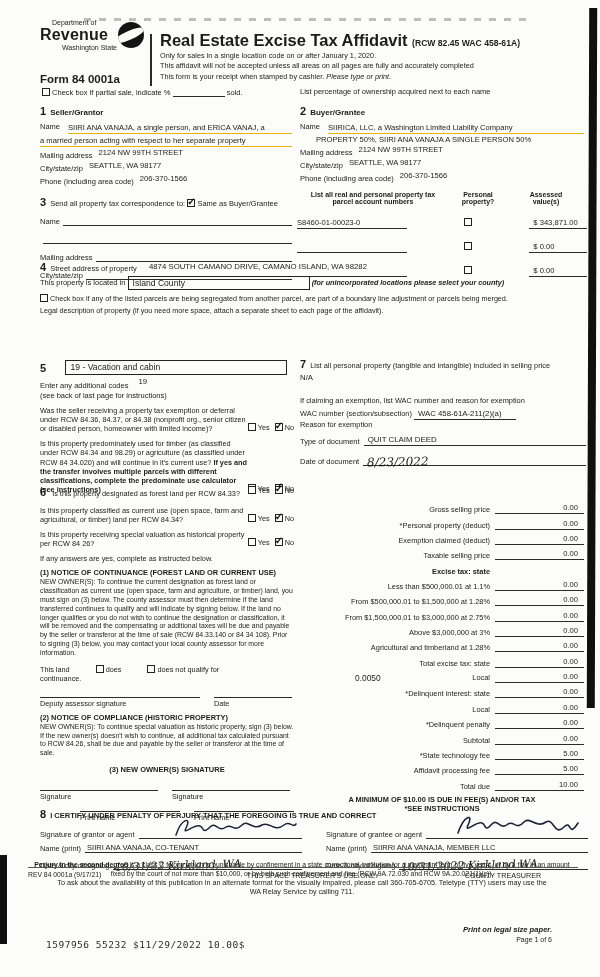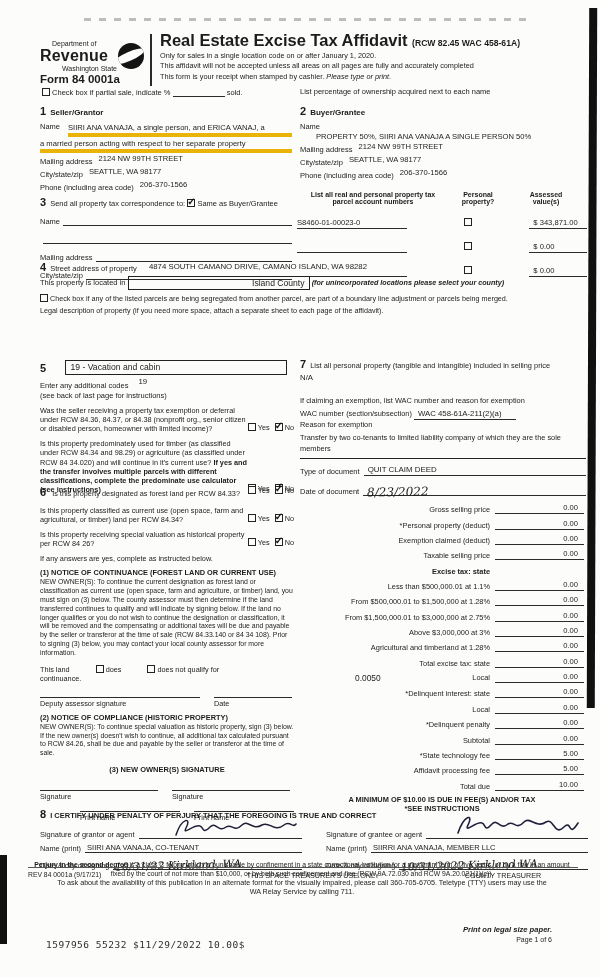--- a/index.html
+++ b/index.html
@@ -11,40 +11,40 @@
   .artifact-top { position:absolute; left:84px; top:18px; width:446px; height:3px;
     background:repeating-linear-gradient(90deg,#8a8a8a 0 7px,transparent 7px 15px); opacity:.55; }
   .artifact-right { position:absolute; left:588px; top:8px; width:8px; height:700px; background:#101010; transform:skewX(-.2deg); }
   .artifact-left { position:absolute; left:0; top:855px; width:7px; height:89px; background:#101010; }
 
   .b { font-weight:bold; }
   .i { font-style:italic; }
   .sec-num { font-weight:bold; font-size:11px; margin-right:4px; }
 
   
-  .logo-block { position:absolute; left:40px; top:40px; width:108px; }
+  .logo-block { position:absolute; left:40px; top:19px; width:108px; }
   .dept { font-size:7px; margin-left:12px; }
   .revenue { font-size:16px; font-weight:bold; letter-spacing:.2px; }
   .wastate { font-size:7px; margin-left:22px; }
   .dor-circle { position:absolute; left:78px; top:3px; width:26px; height:26px; background:#141414; border-radius:50%; overflow:hidden; }
   .dor-circle::after { content:""; position:absolute; left:-6px; top:9px; width:34px; height:9px; background:#fcfcfa; border-radius:50%; transform:rotate(-24deg); }
   .form-num { position:absolute; left:40px; top:73px; font-size:11.5px; font-weight:bold; }
   .hdr-divider { position:absolute; left:150px; top:34px; height:52px; border-left:2px solid #2a2a2a; }
   .title-block { position:absolute; left:160px; top:31px; width:425px; }
   .main-title { font-size:16.5px; font-weight:bold; display:inline; }
   .title-ref { font-size:8.6px; font-weight:bold; }
   .hdr-note { font-size:7.3px; line-height:1.3; margin-top:1px; }
 
   
   .cb { display:inline-block; width:8px; height:8px; border:1.1px solid #222; vertical-align:-1px; position:relative; background:#fcfcfa; }
   .cb.checked::after { content:"\2713"; position:absolute; left:-1px; top:-4px; font-size:10px; font-weight:bold; color:#111; }
   .fill { border-bottom:1px solid #2b2b2b; }
   .val { font-size:7.6px;padding-left:16px; }
   .lbl { font-size:7.5px; }
-  .uline { display:block; border-bottom:4px solid #eab308; font-size:7.6px; padding-bottom:1px; }
+  .uline { display:block; border-bottom:1px solid #eab308; font-size:7.6px; padding-bottom:1px; }
   .raised { position:relative; top:-2px; }
 
   .partial-row { position:absolute; left:42px; top:88px; font-size:7.5px; }
   .partial-blank { display:inline-block; width:52px; border-bottom:1px solid #2b2b2b; height:8px; vertical-align:-2px; }
   .pct-note { position:absolute; left:300px; top:87px; width:275px; font-size:7.5px; }
 
   
   .sec1 { position:absolute; left:40px; top:101px; width:252px; }
   .sec2 { position:absolute; left:300px; top:101px; width:284px; }
   .party-title { font-size:8px; font-weight:bold; }
@@ -61,21 +61,21 @@
   .parcels { position:absolute; left:297px; top:191px; width:290px; }
   .ptable { display:flex; font-size:7px; font-weight:bold; text-align:center; }
   .pc1 { width:152px; } .pc2 { width:58px; } .pc3 { width:78px; }
   .prow { display:flex; align-items:flex-end; margin-top:6px;gap:40px; }
   .prow .pc1 { border-bottom:1px solid #2b2b2b; text-align:left; font-size:7.6px; height:11px; }
   .prow .pc2 { text-align:center; }
   .prow .pc3 { border-bottom:1px solid #2b2b2b; text-align:left; font-size:7.6px; height:11px; padding-left:4px; }
 
   
   .sec4 { position:absolute; left:40px; top:261px; width:548px; font-size:7.5px; }
-  .county-box { display:inline-block; border:1.2px solid #222; width:182px; height:14px; font-size:8.6px; padding:1px 4px; vertical-align:middle;text-align:right; }
+  .county-box { display:inline-block; border:1.2px solid #222; width:182px; height:14px; font-size:8.6px; padding:1px 4px; vertical-align:middle; }
   .sec4 .row2 { margin-top:3px; }
   .sec4 .row3 { margin-top:4px; font-size:7.2px; }
   .sec4 .row4 { margin-top:3px; font-size:7.2px; }
   .exhibit { margin-top:2px; font-size:7.8px; }
 
   
   .sec5 { position:absolute; left:40px; top:358px; width:254px; }
   .code-box { display:inline-block; border:1.2px solid #222; width:222px; height:15px; font-size:8.6px; padding:1px 5px; vertical-align:middle; }
   .codes-row { font-size:7.5px; margin-top:5px; }
   .codes-val { position:relative; top:-4px; padding-left:8px; font-size:7.8px; }
@@ -179,20 +179,21 @@
     </div>
     <div class="addr-row"><span class="lbl">Mailing address</span><span class="val raised">2124 NW 99TH STREET</span></div>
     <div class="addr-row"><span class="lbl">City/state/zip</span><span class="val raised">SEATTLE, WA  98177</span></div>
     <div class="addr-row"><span class="lbl">Phone (including area code)</span><span class="val raised">206-370-1566</span></div>
   </div>
 
   <div class="sec2">
     <span class="sec-num">2</span><span class="party-title">Buyer/Grantee</span>
     <div class="name-row">
       <span class="lbl">Name</span>
+      <span class="uline" style="margin-left:28px; margin-top:-8px;">SIIRICA, LLC, a Washington Limited Liability Company</span>
       <span class="val" style="display:block; margin-top:1px;">PROPERTY 50%, SIIRI ANA VANAJA A SINGLE PERSON 50%</span>
     </div>
     <div class="addr-row"><span class="lbl">Mailing address</span><span class="val raised">2124 NW 99TH STREET</span></div>
     <div class="addr-row"><span class="lbl">City/state/zip</span><span class="val raised">SEATTLE, WA  98177</span></div>
     <div class="addr-row"><span class="lbl">Phone (including area code)</span><span class="val raised">206-370-1566</span></div>
   </div>
 
   <div class="sec3">
     <div style="font-size:7.5px;">
       <span class="sec-num">3</span><span>Send all property tax correspondence to:</span>
@@ -319,21 +320,20 @@
 
   <div class="sec7">
     <div class="lead"><span class="sec-num">7</span><span>List all personal property (tangible and intangible) included in selling price</span></div>
     <div class="na">N/A</div>
     <div class="exempt-note">If claiming an exemption, list WAC number and reason for exemption</div>
     <div class="wac-row">
       <span>WAC number (section/subsection)</span>
       <span class="wac-val">WAC 458-61A-211(2)(a)</span>
     </div>
     <div class="reason-lbl">Reason for exemption</div>
-    <div class="reason-val">Transfer by two co-tenants to limited liability company of which they are the sole members</div>
     <div class="doc-row">
       <span>Type of document</span>
       <span class="fill">QUIT CLAIM DEED</span>
     </div>
     <div class="doc-row">
       <span>Date of document</span>
       <span class="fill" style="height:14px;"><span class="hand doc-date-hand">8/23/2022</span></span>
     </div>
   </div>
 

